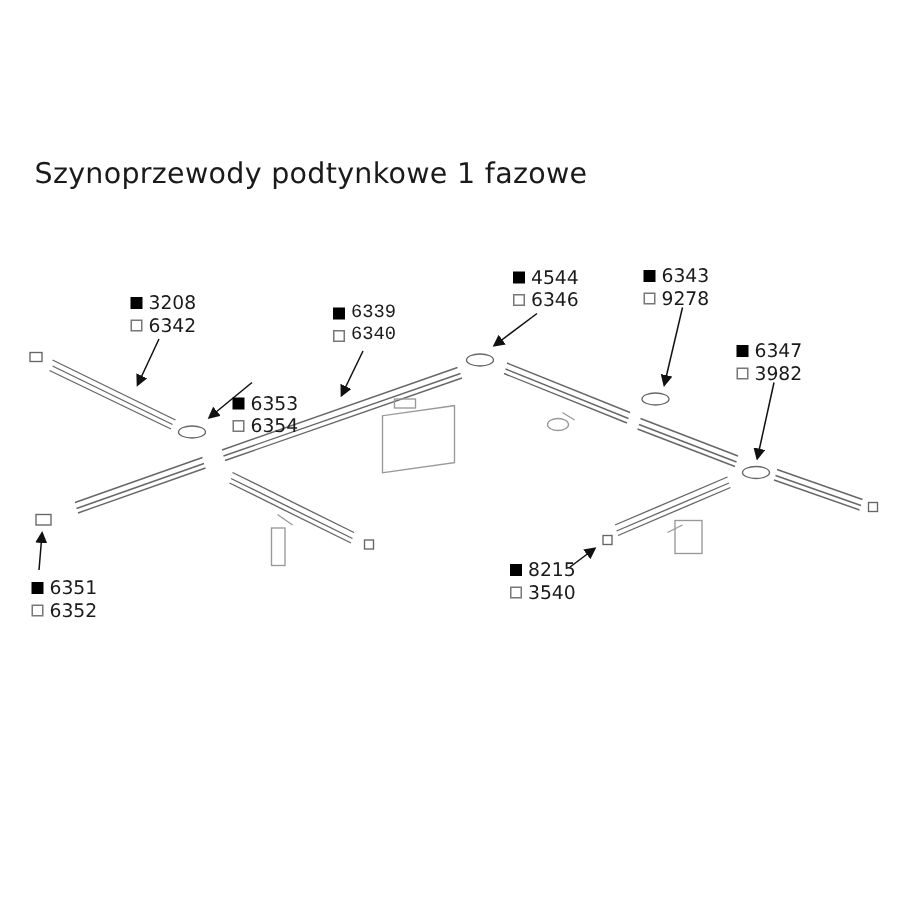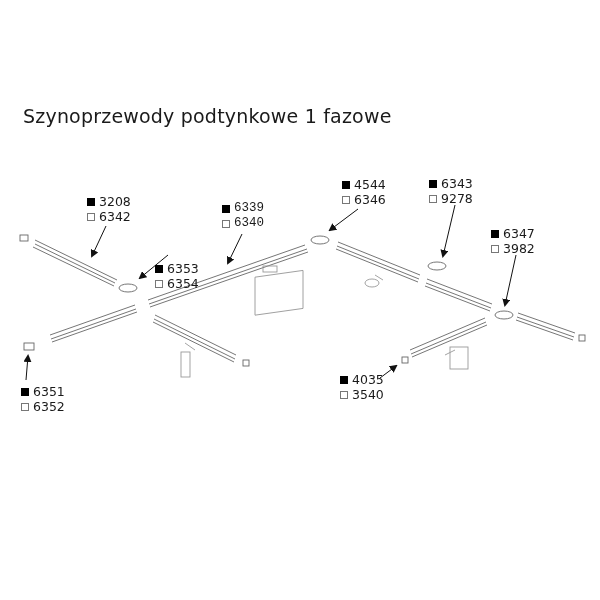--- a/index.html
+++ b/index.html
@@ -177,20 +177,20 @@
         <span>6351</span>
       </div>
     <div class="row">
         <span class="sq white"></span>
         <span>6352</span>
       </div>
   </div>
   <div class="label" style="left:340px;top:372px;">
     <div class="row">
         <span class="sq black"></span>
-        <span>4035</span>
+        <span>8215</span>
       </div>
     <div class="row">
         <span class="sq white"></span>
         <span>3540</span>
       </div>
   </div>
 </div>
 
 </body></html>

